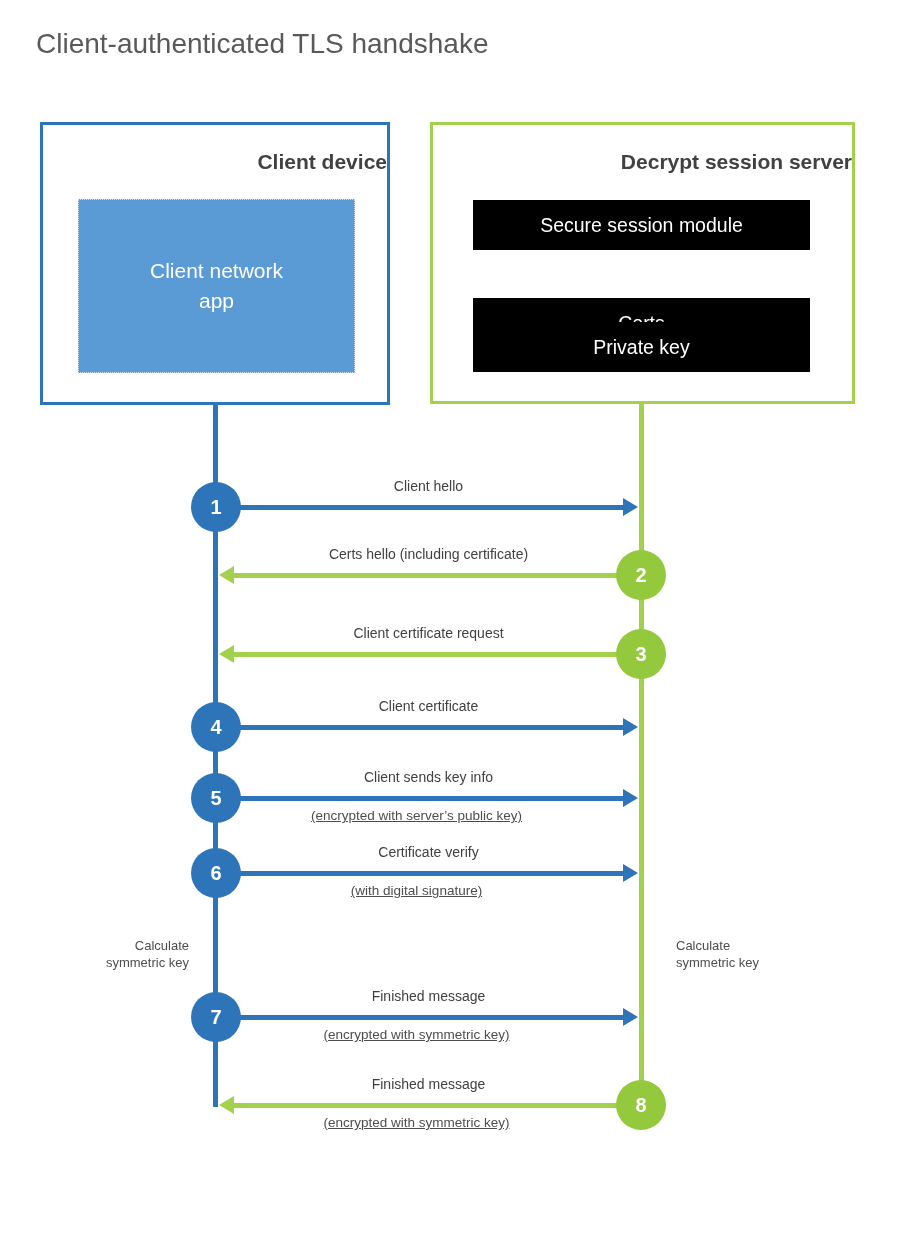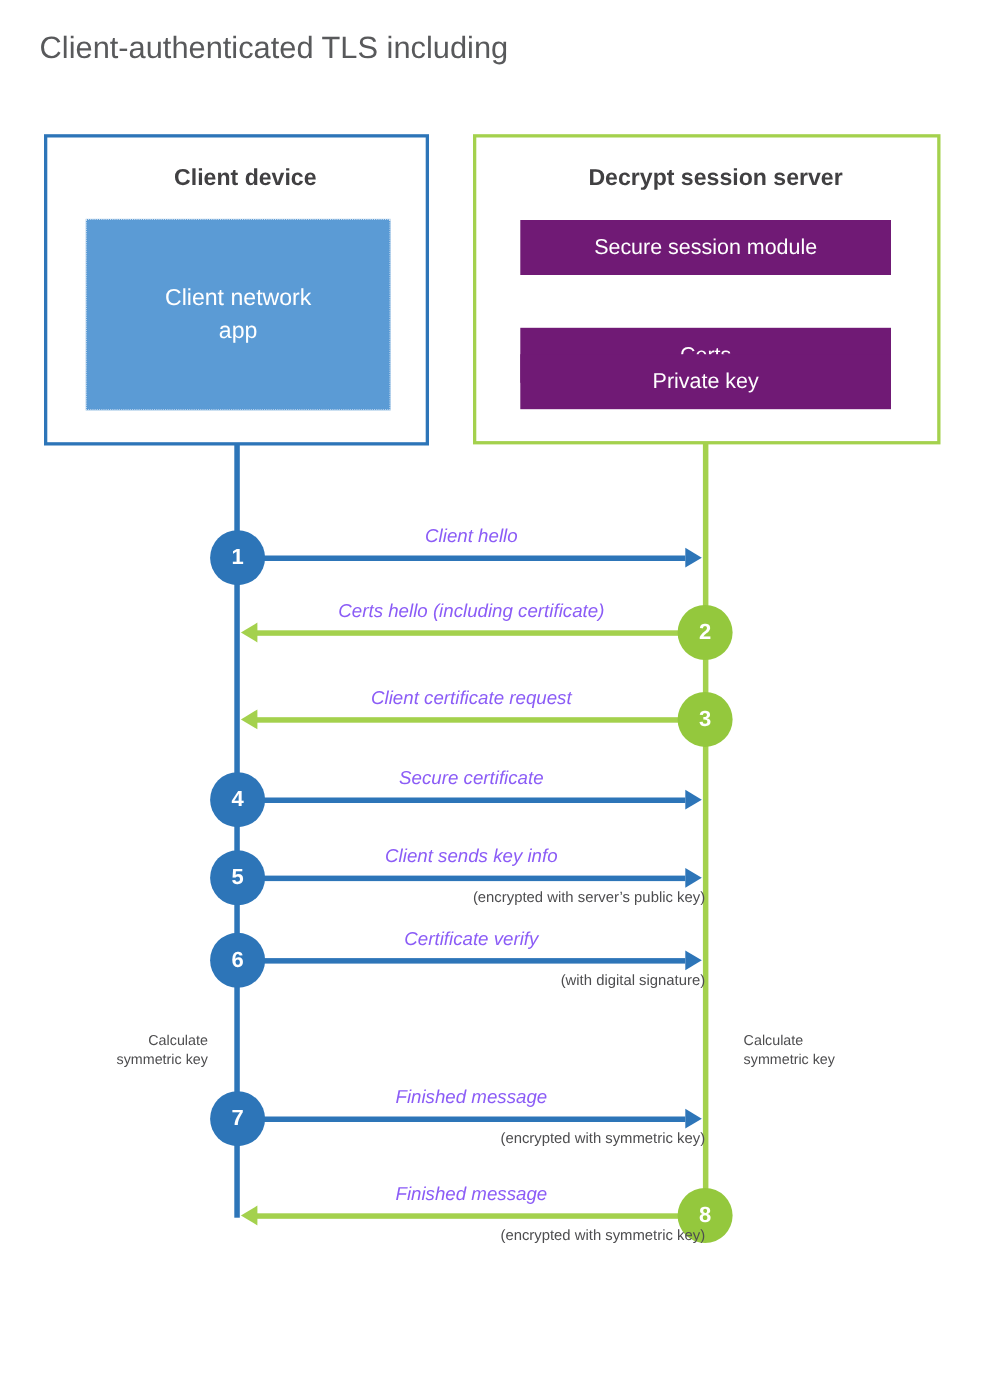--- a/index.html
+++ b/index.html
@@ -38,21 +38,21 @@
     border: 3px solid #2d75b8;
   }
   .box.server {
     left: 430px;
     width: 425px;
     height: 282px;
     border: 3px solid #a4d14d;
   }
   .box h2 {
     margin: 25px 0 0 16px;
-    text-align: center;
+    text-align: right;
     font-size: 21px;
     font-weight: bold;
     color: #414042;
   }
   .app-box {
     position: absolute;
     left: 78px;
     top: 199px;
     width: 277px;
     height: 174px;
@@ -66,21 +66,21 @@
     color: #ffffff;
     font-size: 21px;
     line-height: 1.45;
     white-space: pre-line;
   }
   .bar {
     position: absolute;
     left: 473px;
     width: 337px;
     height: 50px;
-    background: #701a75;
+    background: #000000;
     display: flex;
     align-items: center;
     justify-content: center;
     color: #ffffff;
     font-size: 19.5px;
   }
   .bar.b0 { top: 200px; }
   .bar.b1 { top: 261px; margin-top: 37px; }
   .bar.b2 { top: 322px; }
   .vline {
@@ -116,49 +116,49 @@
     border-top: 9px solid transparent;
     border-bottom: 9px solid transparent;
   }
   .head.right { border-left: 15px solid #2d75b8; }
   .head.left  { border-right: 15px solid #a4d14d; }
   .msg {
     position: absolute;
     left: 216px;
     width: 425px;
     text-align: center;
-    font-size: 17px;
-    color: #8b5cf6;
-    font-style: italic;
+    font-size: 14px;
+    color: #404040;
   }
   .sub {
     position: absolute;
-    left: 216px;
+    left: 204px;
     width: 425px;
-    text-align: right;
+    text-align: center;
     font-size: 13.5px;
     color: #4d4d4f;
+    text-decoration: underline;
   }
   .note {
     position: absolute;
     font-size: 13px;
     line-height: 17px;
     color: #4d4d4f;
     white-space: pre-line;
   }
   .note.decrypt { left: 667px; top: 763px; width: 175px; text-align: left; }
   .note.calc-left { left: 69px; top: 937px; width: 120px; text-align: right; }
   .note.calc-right { left: 676px; top: 937px; width: 120px; text-align: left; }
 </style>
 </head>
 <body>
 
 <div class="canvas">
 
-  <h1 class="title">Client-authenticated TLS including</h1>
+  <h1 class="title">Client-authenticated TLS handshake</h1>
 
   <section class="box client">
     <h2>Client device</h2>
   </section>
 
   <div class="app-box">
     <span>Client network
 app</span>
   </div>
 
@@ -196,21 +196,21 @@
       <div class="head left" style="left: 219px; top: 645px;"></div>
       <div class="circle green" style="left: 616px; top: 629px;">
         <span>3</span>
       </div>
       <div class="msg" style="top: 625px;">Client certificate request</div>
       <div class="hline blue" style="left: 216px; width: 407px; top: 725px;"></div>
       <div class="head right" style="left: 623px; top: 718px;"></div>
       <div class="circle blue" style="left: 191px; top: 702px;">
         <span>4</span>
       </div>
-      <div class="msg" style="top: 698px;">Secure certificate</div>
+      <div class="msg" style="top: 698px;">Client certificate</div>
       <div class="hline blue" style="left: 216px; width: 407px; top: 796px;"></div>
       <div class="head right" style="left: 623px; top: 789px;"></div>
       <div class="circle blue" style="left: 191px; top: 773px;">
         <span>5</span>
       </div>
       <div class="msg" style="top: 769px;">Client sends key info</div>
       <div class="sub" style="top: 808px;">(encrypted with server’s public key)</div>
       <div class="hline blue" style="left: 216px; width: 407px; top: 871px;"></div>
       <div class="head right" style="left: 623px; top: 864px;"></div>
       <div class="circle blue" style="left: 191px; top: 848px;">

